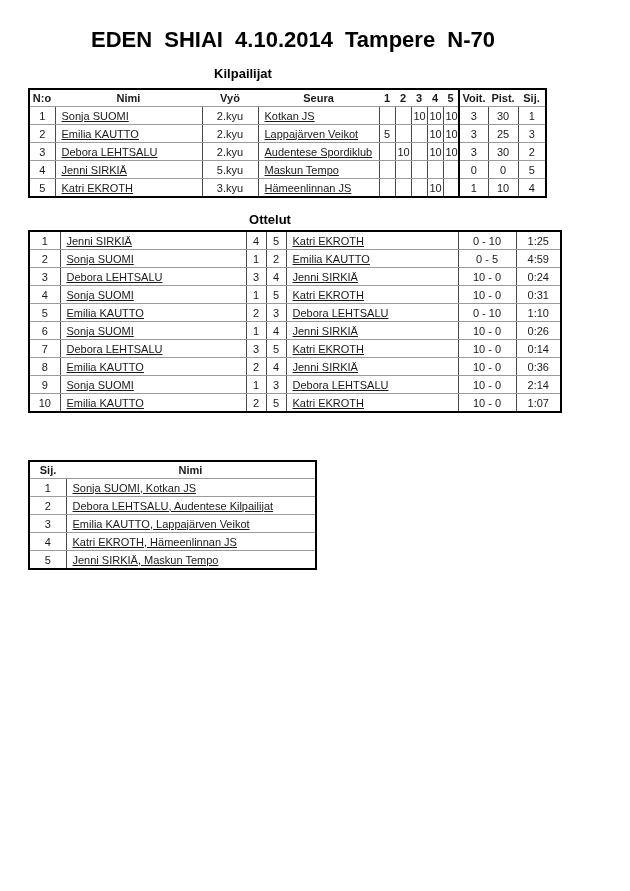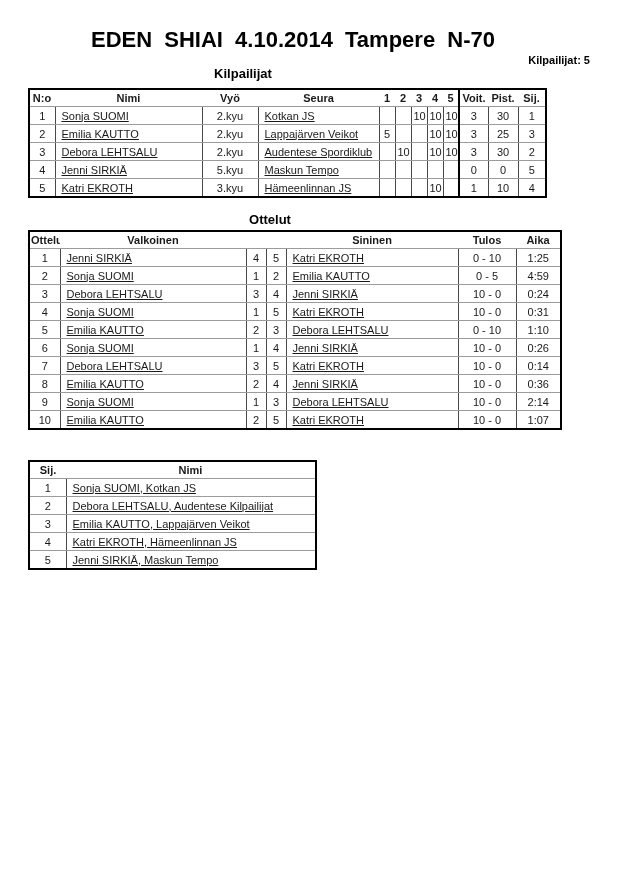--- a/index.html
+++ b/index.html
@@ -25,21 +25,20 @@
   .l{text-align:left;padding-left:6px;text-decoration:underline;}
   .hl{text-align:center;padding-left:1px;}
   .thick-l{border-left:2px solid #000;}
 </style>
 </head>
 <body>
 
 <div class="page">
 
   <div class="title">EDEN SHIAI 4.10.2014 Tampere N-70</div>
-  <div class="count">Kilpailijat: 5</div>
 
   <div class="sec sec-kilpailijat">Kilpailijat</div>
 
   <table class="t1">
     <colgroup>
       <col style="width:26px">
         <col style="width:147px">
         <col style="width:56px">
         <col style="width:121px">
       <col style="width:16px">
@@ -145,29 +144,20 @@
     <colgroup>
       <col style="width:31px">
         <col style="width:186px">
         <col style="width:20px">
         <col style="width:20px">
       <col style="width:172px">
         <col style="width:58px">
         <col style="width:45px">
     </colgroup>
     <tbody>
-        <tr>
-      <th class="hl">Ottelu</th>
-      <th>Valkoinen</th>
-      <th></th>
-      <th></th>
-      <th>Sininen</th>
-      <th>Tulos</th>
-      <th>Aika</th>
-    </tr>
     <tr>
       <td>1</td>
       <td class="l">Jenni SIRKIÄ</td>
       <td>4</td>
       <td>5</td>
       <td class="l">Katri EKROTH</td>
       <td>0 - 10</td>
       <td>1:25</td>
     </tr>
     <tr>

